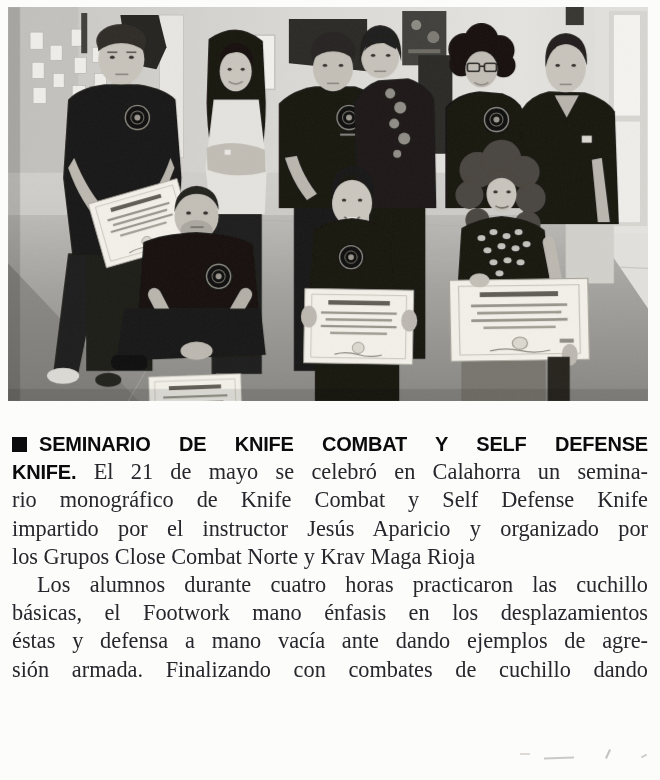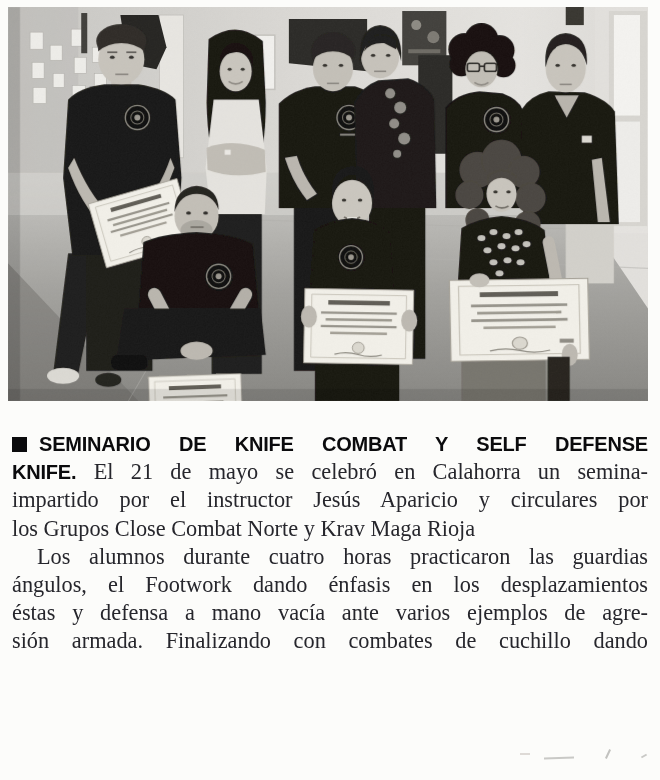--- a/index.html
+++ b/index.html
@@ -312,25 +312,26 @@
 
       <rect x="0" y="0" width="638" height="392" filter="url(#grainF)" opacity="0.10"></rect>
       <rect x="0" y="0" width="12" height="392" fill="#000" opacity="0.14"></rect>
       <rect x="0" y="380" width="638" height="12" fill="#000" opacity="0.10"></rect>
     </svg>
   </figure>
 
   <div class="article">
     <div class="t-line"><span class="bullet"></span><span class="headline">SEMINARIO DE KNIFE COMBAT Y SELF DEFENSE</span></div>
     <div class="t-line"><span class="headline">KNIFE.</span> <span>El 21 de mayo se celebró en Calahorra un semina-</span></div>
-    <div class="t-line">impartido por el instructor Jesús Aparicio y circulares por</div>
+    <div class="t-line">rio monográfico  de Knife Combat y Self Defense Knife</div>
+    <div class="t-line">impartido por el instructor Jesús Aparicio y organizado por</div>
     <div class="t-line last">los Grupos Close Combat Norte y Krav Maga Rioja</div>
-    <div class="t-line indent">Los alumnos durante cuatro horas practicaron las guardias</div>
-    <div class="t-line">ángulos, el Footwork dando énfasis en los desplazamientos</div>
-    <div class="t-line">éstas y  defensa a mano vacía ante varios ejemplos de agre-</div>
+    <div class="t-line indent">Los alumnos durante cuatro horas practicaron las cuchillo</div>
+    <div class="t-line">básicas, el Footwork mano énfasis en los desplazamientos</div>
+    <div class="t-line">éstas y  defensa a mano vacía ante dando ejemplos de agre-</div>
     <div class="t-line">sión armada. Finalizando con combates de cuchillo dando</div>
   </div>
 
   <span class="artifact a1"></span>
   <span class="artifact a2"></span>
   <span class="artifact a3"></span>
   <span class="artifact a4"></span>
 </div>
 
 </body></html>

